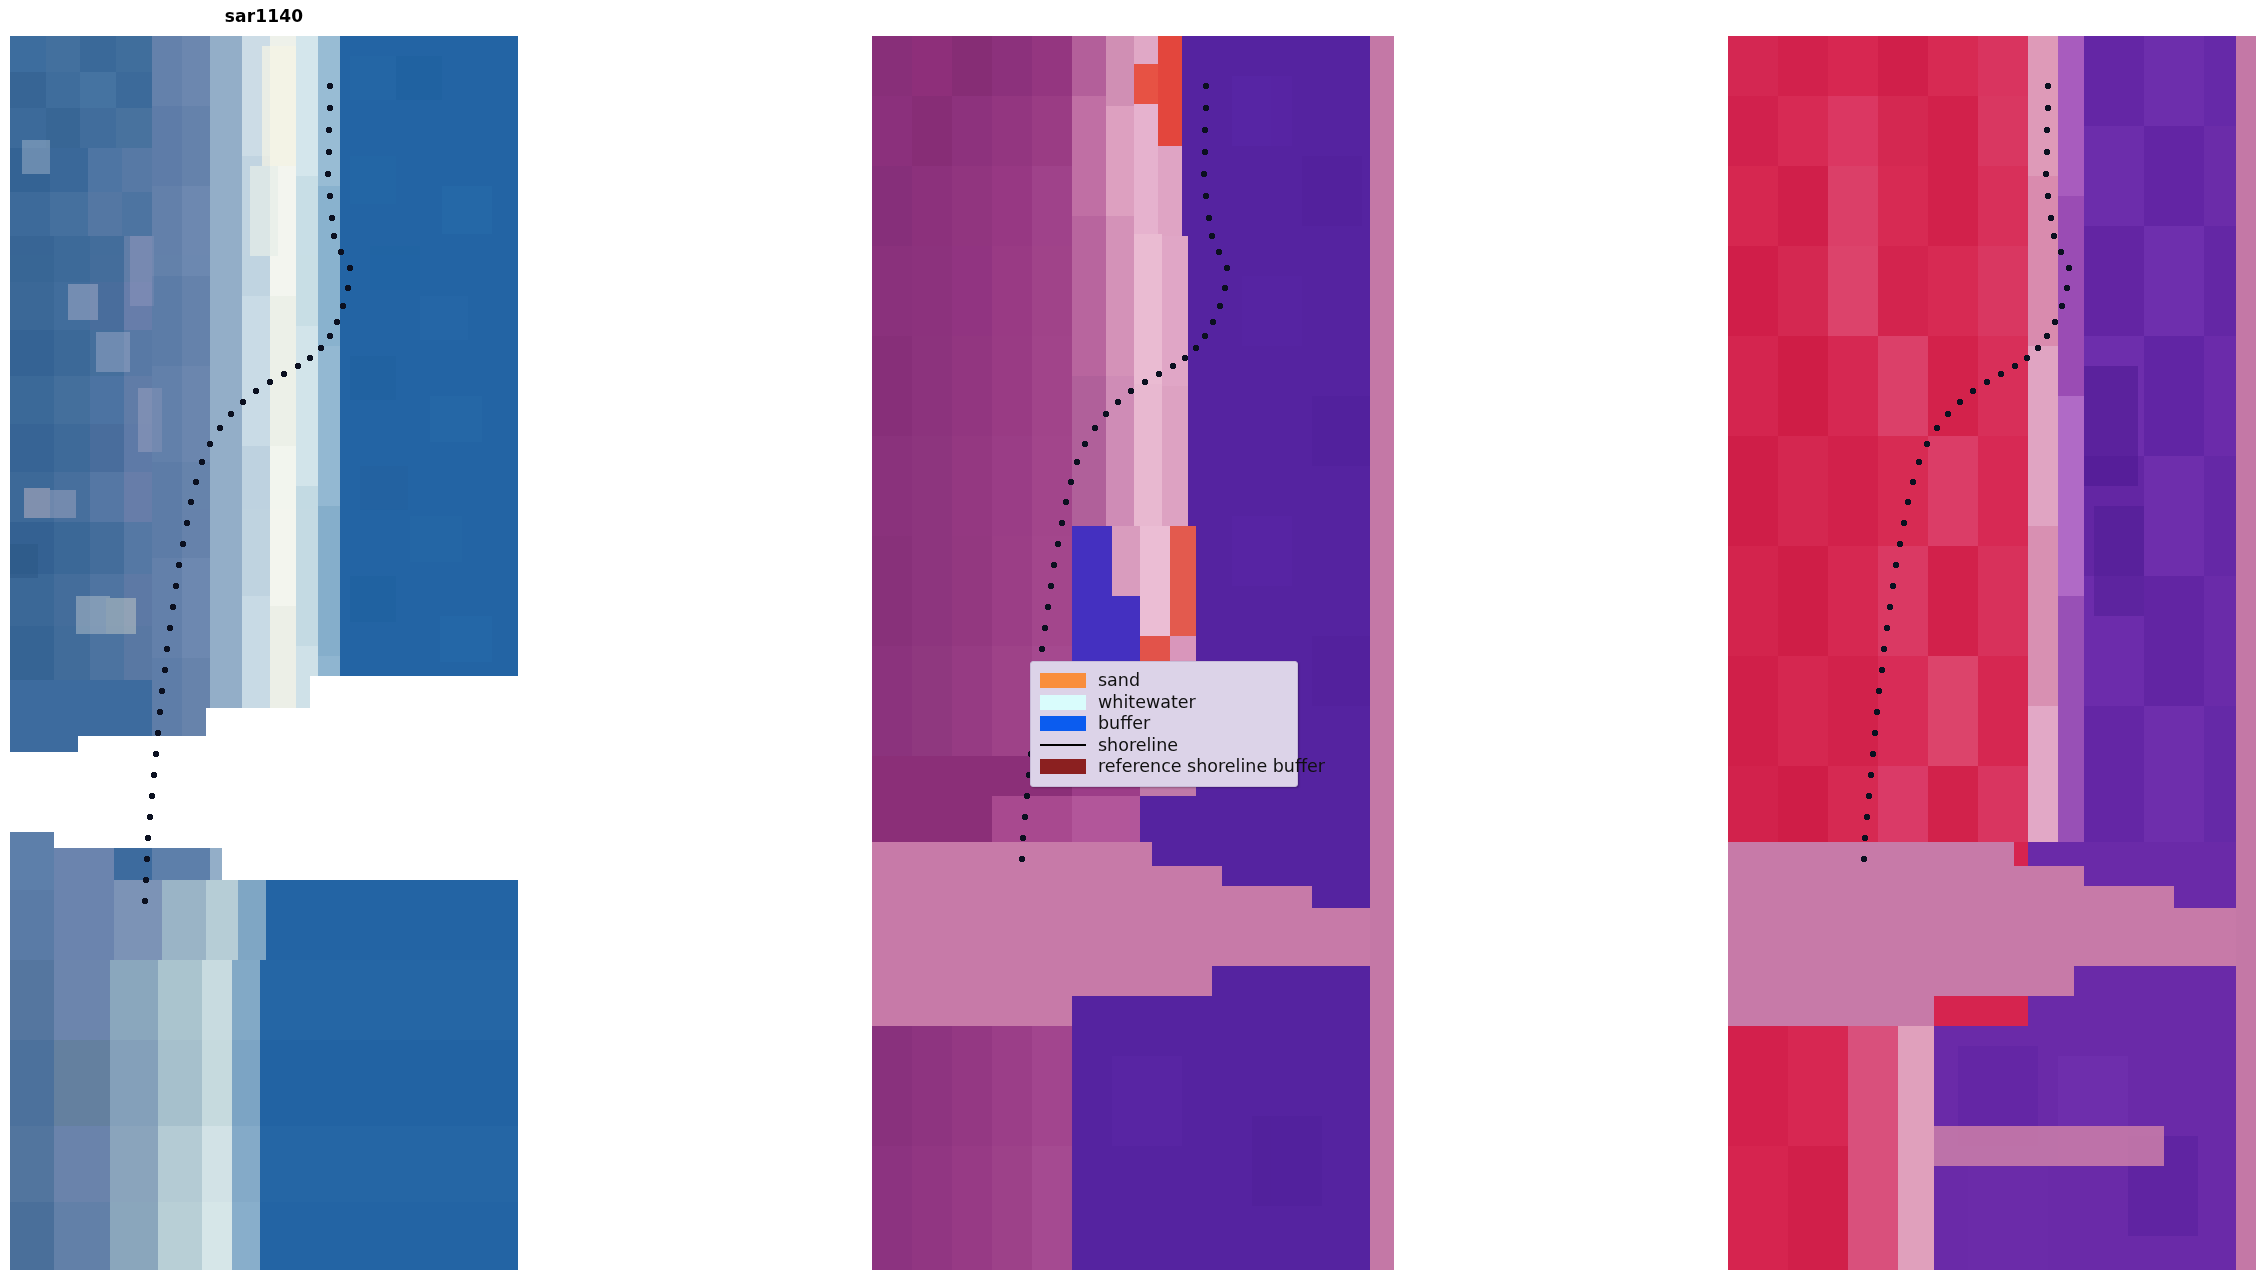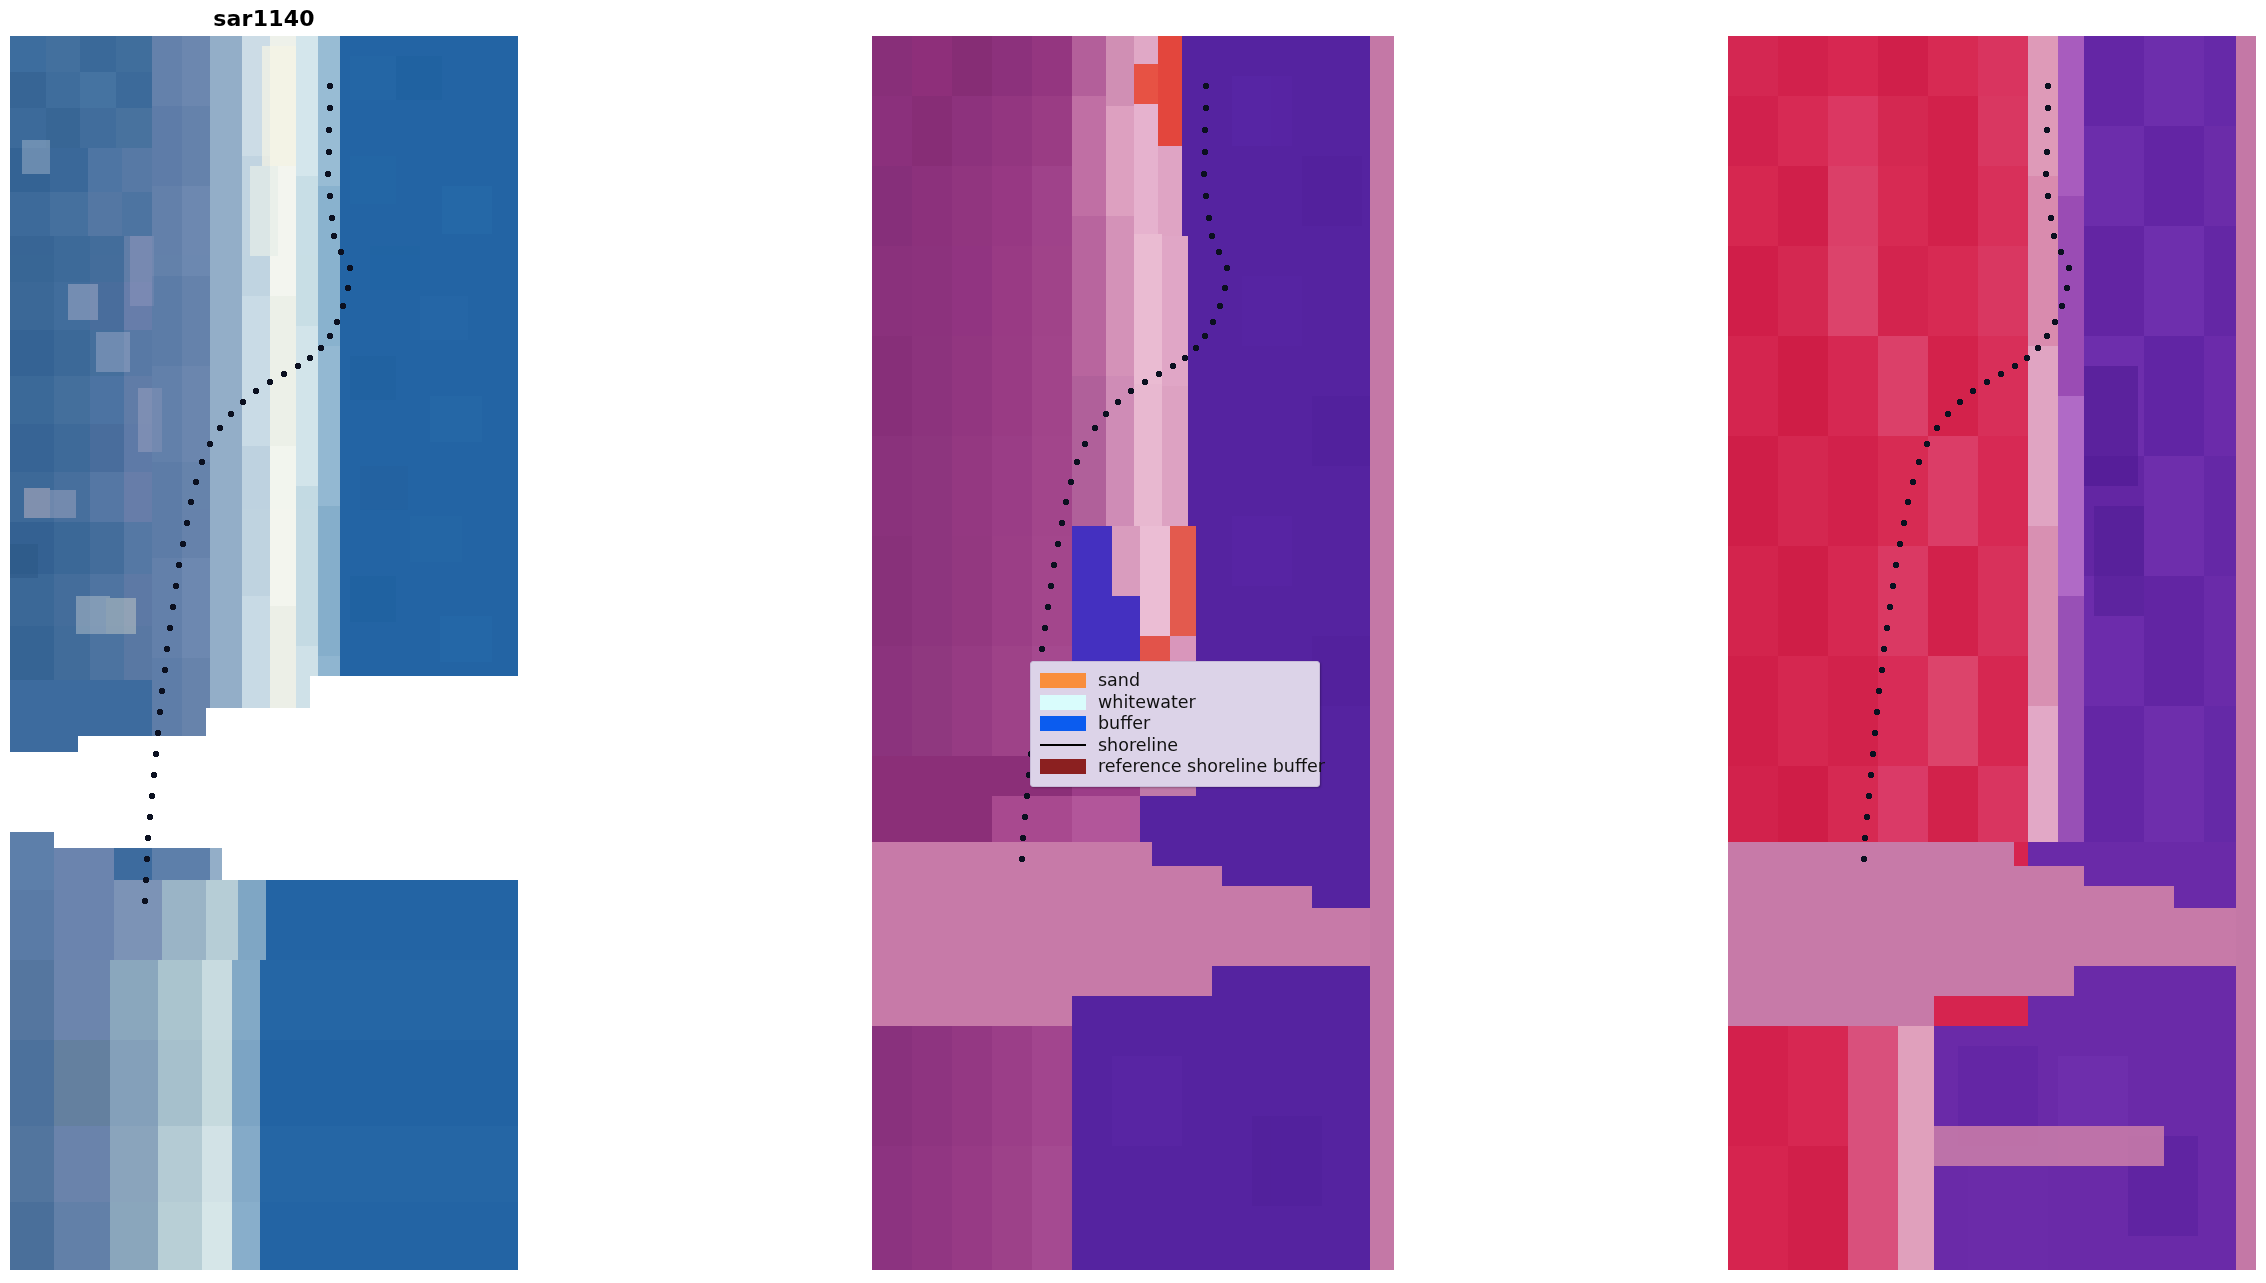--- a/index.html
+++ b/index.html
@@ -25,21 +25,21 @@
 
   
   .panel {
     position: absolute;
     overflow: hidden;
   }
   .panel-title {
     position: absolute;
     text-align: center;
     font-weight: bold;
-    font-size: 22px;
+    font-size: 17px;
     color: #000000;
     letter-spacing: 0.2px;
     white-space: nowrap;
     font-family: "DejaVu Sans", "Liberation Sans", sans-serif;
   }
   .panel-canvas {
     position: absolute;
     left: 0; top: 0;
     width: 100%;
     height: 100%;
@@ -521,21 +521,21 @@
             <circle cx="157" cy="739" r="3.1"></circle>
           <circle cx="155" cy="760" r="3.1"></circle>
             <circle cx="153" cy="781" r="3.1"></circle>
           <circle cx="151" cy="802" r="3.1"></circle>
             <circle cx="150" cy="823" r="3.1"></circle>
         </g>
       </svg>
     </div>
   </div>
 
-  <div class="legend-box" style="left:1030px; top:661px; width:290px;">
+  <div class="legend-box" style="left:1030px; top:661px; width:268px;">
     <div class="legend-row">
       <span class="legend-swatch" style="background:#f98e3c;"></span>
       <span class="legend-label">sand</span>
     </div>
     <div class="legend-row">
       <span class="legend-swatch" style="background:#d9fcfc;"></span>
       <span class="legend-label">whitewater</span>
     </div>
     <div class="legend-row">
       <span class="legend-swatch" style="background:#0b5cef;"></span>

